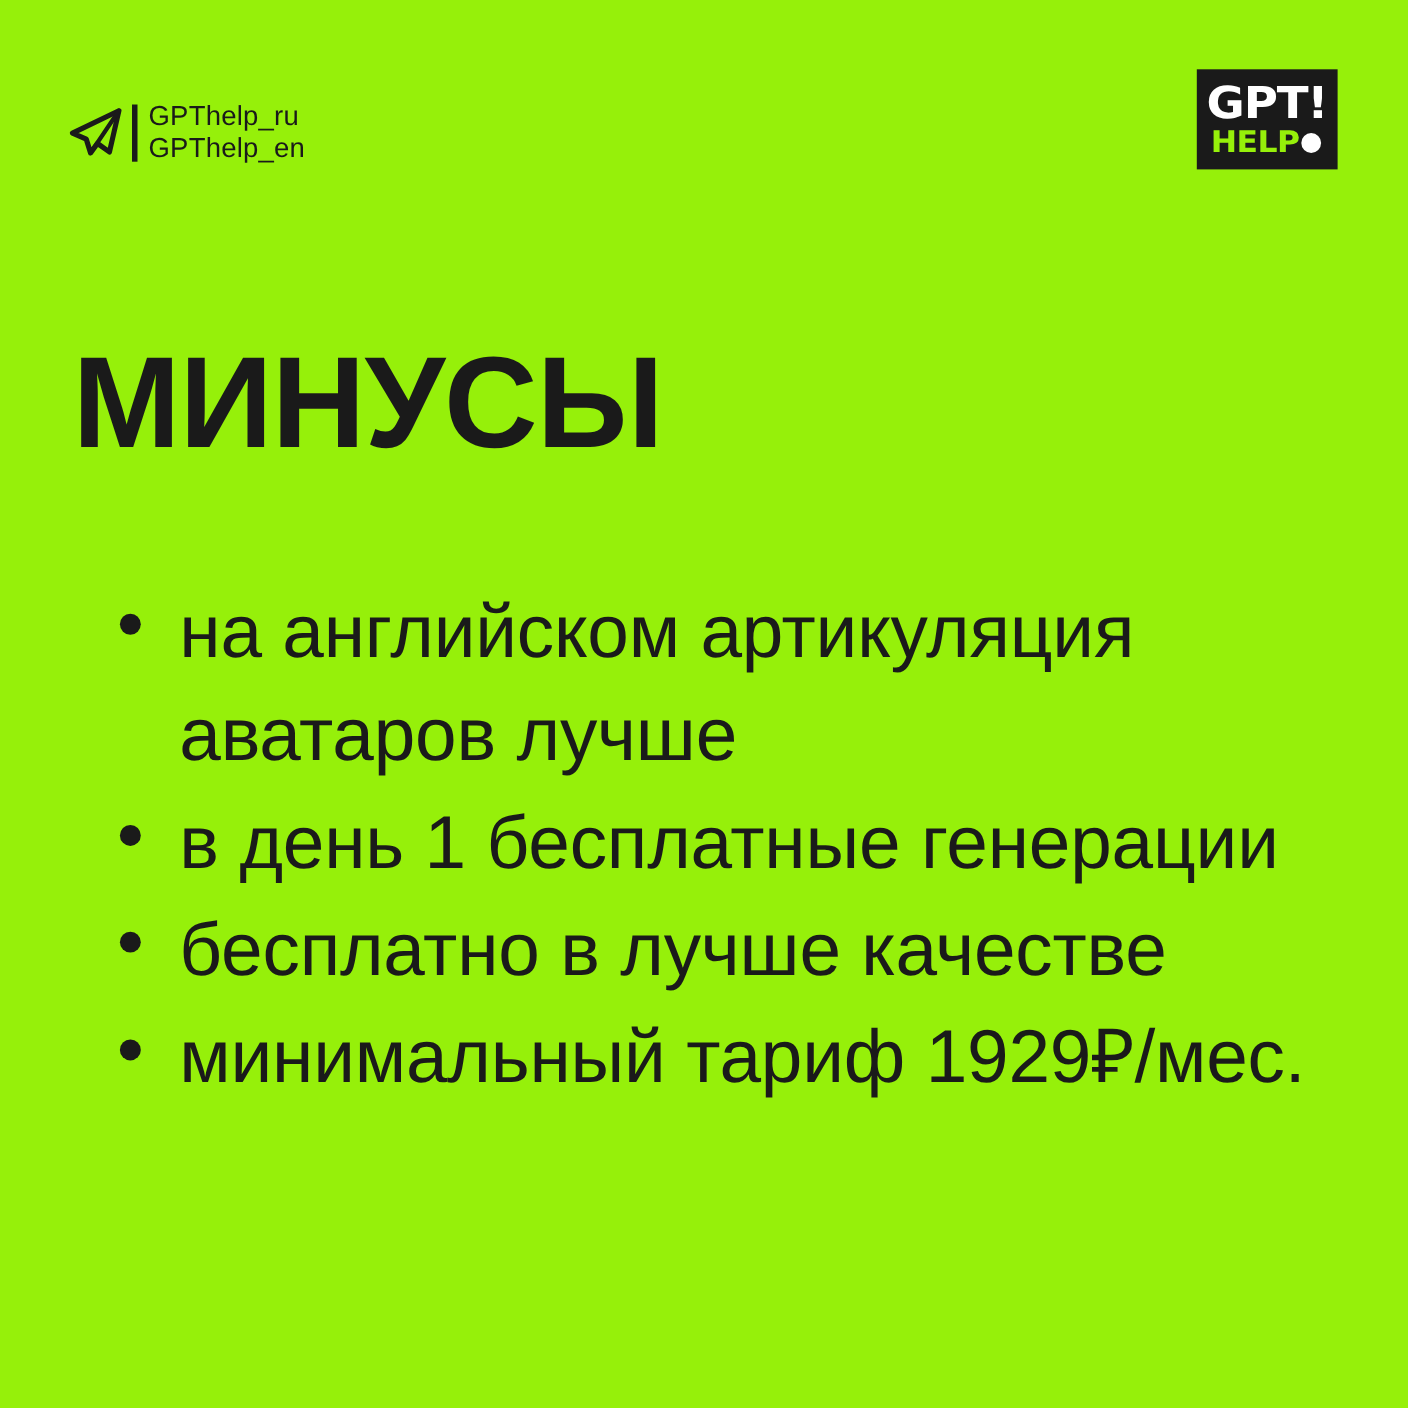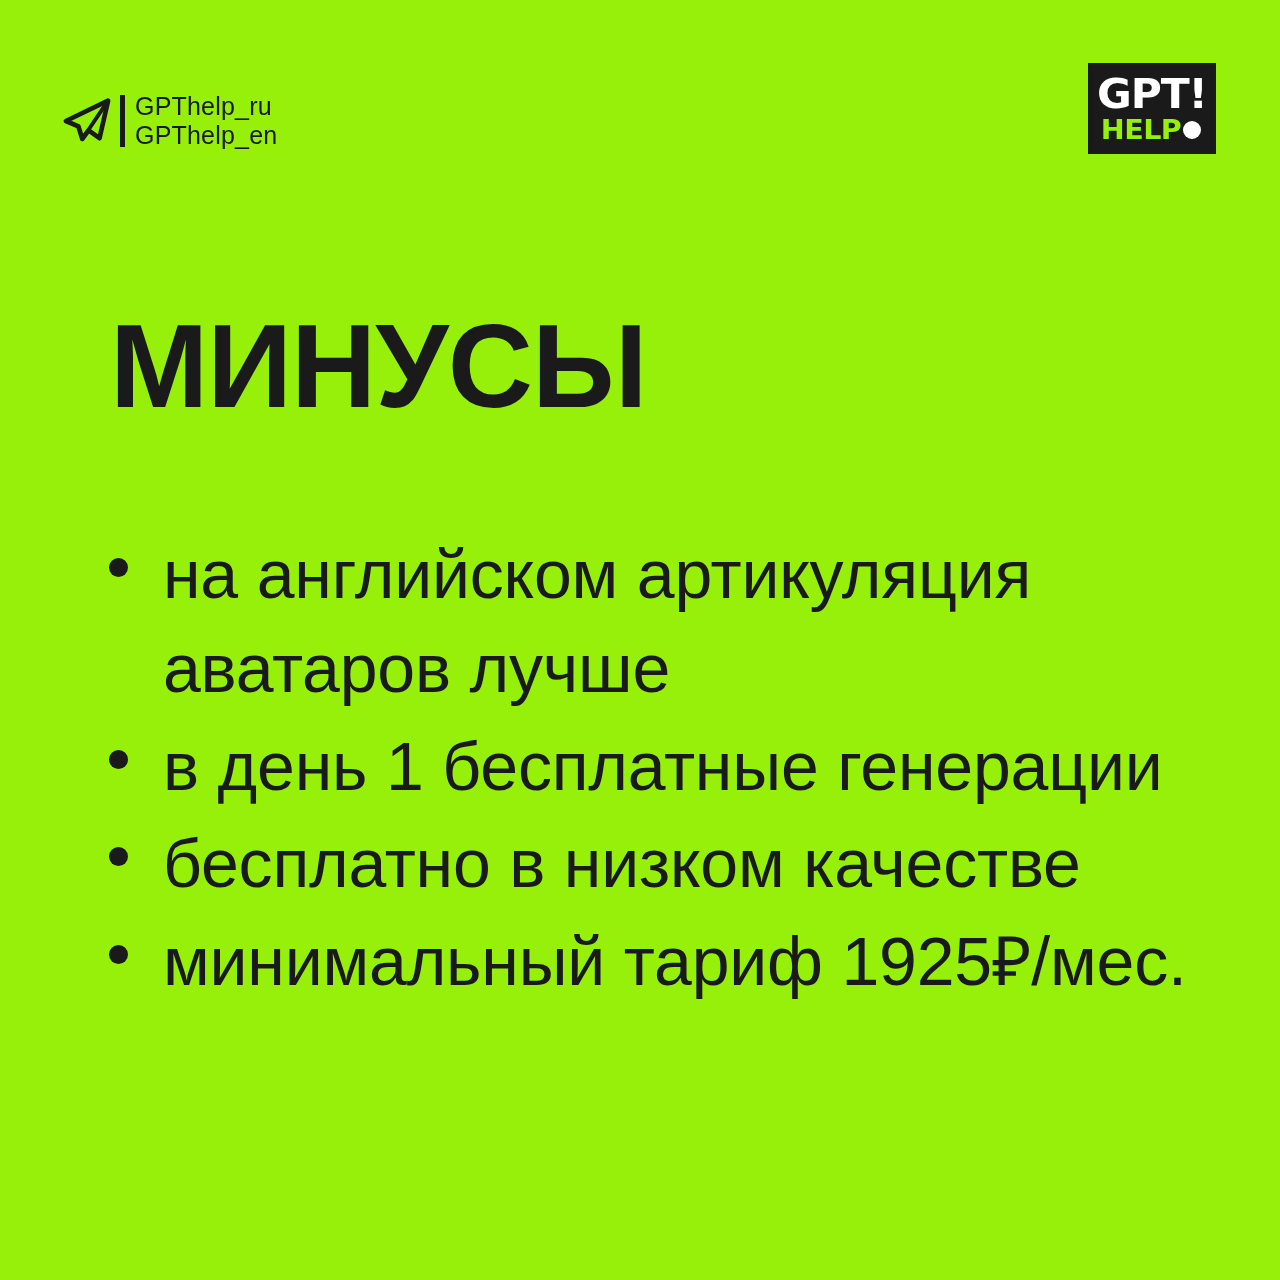--- a/index.html
+++ b/index.html
@@ -126,21 +126,20 @@
     position: absolute;
     left: 66px;
     top: 228px;
     font-size: 118px;
     font-weight: bold;
     color: #1a1a1a;
     letter-spacing: -1px;
     line-height: 1;
     white-space: nowrap;
     font-family: "Liberation Sans", sans-serif;
-    margin-left: 44px;
   }
 
   
   .bullets {
     position: absolute;
     left: 98px;
     top: 528px;
     width: 1120px;
     list-style: none;
     margin: 0;
@@ -208,21 +207,21 @@
     <li class="bullet-item">
       <span class="bullet-dot"></span>
       <span class="bullet-text">на английском артикуляция аватаров лучше</span>
     </li>
     <li class="bullet-item">
       <span class="bullet-dot"></span>
       <span class="bullet-text">в день 1 бесплатные генерации</span>
     </li>
     <li class="bullet-item">
       <span class="bullet-dot"></span>
-      <span class="bullet-text">бесплатно в низком качестве</span>
-    </li>
-    <li class="bullet-item">
-      <span class="bullet-dot"></span>
-      <span class="bullet-text">минимальный тариф 1925₽/мес.</span>
+      <span class="bullet-text">бесплатно в лучше качестве</span>
+    </li>
+    <li class="bullet-item">
+      <span class="bullet-dot"></span>
+      <span class="bullet-text">минимальный тариф 1929₽/мес.</span>
     </li>
   </ul>
 
 </div>
 
 </body></html>

